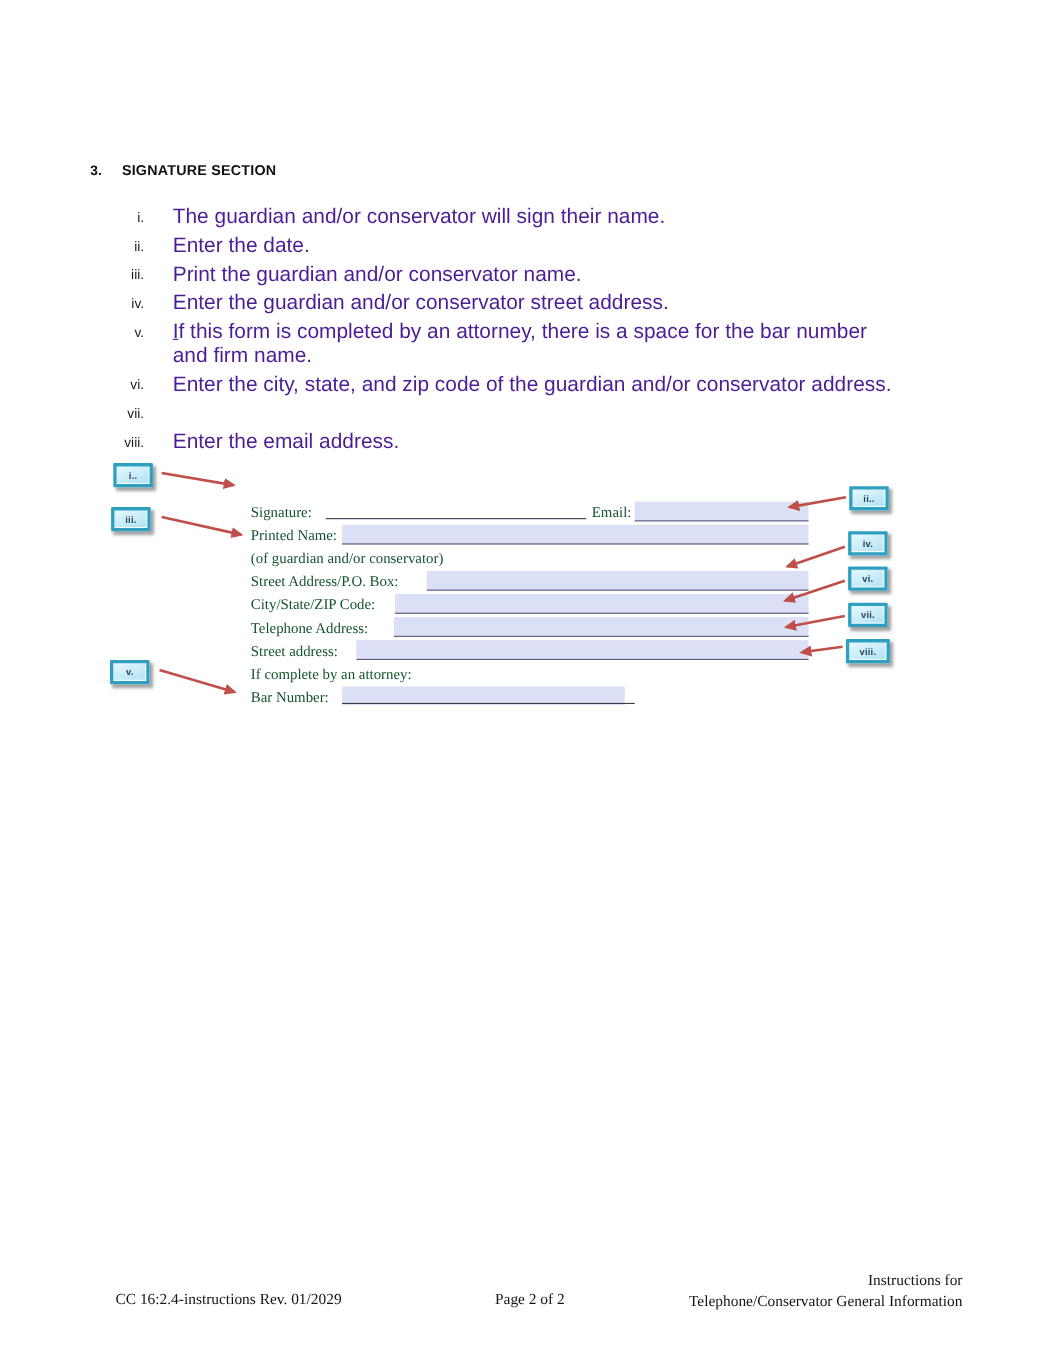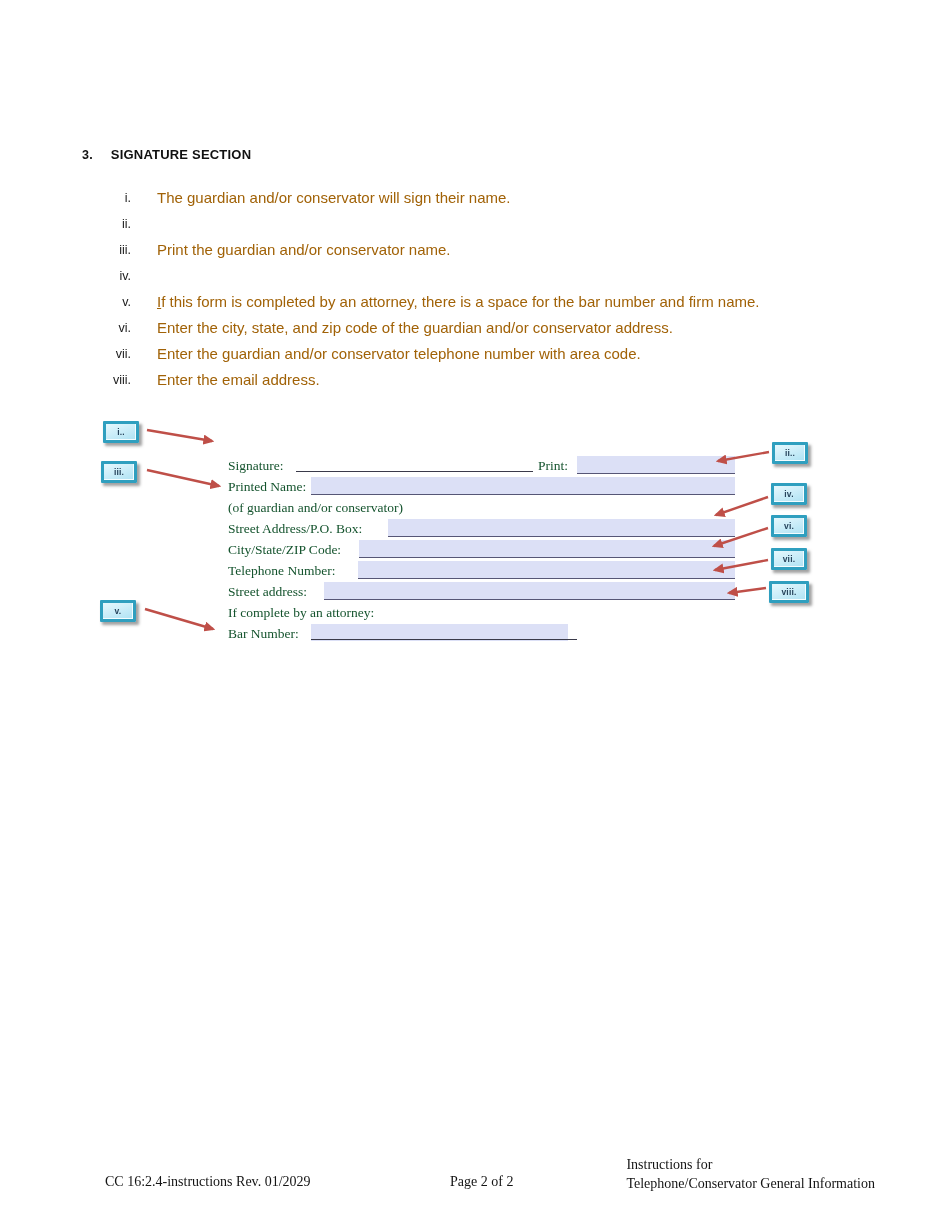--- a/index.html
+++ b/index.html
@@ -12,21 +12,21 @@
 
   
   .heading { position:absolute; left:82px; top:147px; display:flex; align-items:baseline; }
   .hnum { font-size:12.5px; font-weight:bold; letter-spacing:.2px; }
   .htitle { font-size:13px; font-weight:bold; margin-left:18px; letter-spacing:.2px; }
 
   
   .ilist { position:absolute; left:0; top:187px; width:880px; }
   .li { display:flex; margin-bottom:4px; }
   .li .num { width:157px; text-align:right; padding-right:26px; font-size:12.5px; line-height:22px; color:#1a1a1a; flex:none; }
-  .li .txt { width:655px; font-size:15px; line-height:22px; color:#a16207; }
+  .li .txt { width:655px; font-size:19px; line-height:22px; color:#4c1d95; }
   .ul-head { text-decoration:underline; }
 
   
   .flabel { position:absolute; font-family:"Liberation Serif", serif; font-size:13.5px; color:#14532d; white-space:nowrap; }
   .ffield { position:absolute; height:18px; background:#dce0f6; border-bottom:1.4px solid #565676; }
   .sig-line { position:absolute; border-bottom:1.2px solid #3a3a4a; }
 
   
   .callout {
     position:absolute; width:36px; height:22px;
@@ -44,83 +44,84 @@
   .c-vi   { left:771px; top:515px; }
   .c-vii  { left:771px; top:548px; }
   .c-viii { left:769px; top:581px; width:40px; }
 
   .arrows { position:absolute; inset:0; width:950px; height:1230px; pointer-events:none; }
 
   
   .footer { position:absolute; left:0; top:0; width:950px; font-family:"Liberation Serif", serif; font-size:14px; color:#141414; }
   .footer-left   { position:absolute; left:105px; top:1174px; }
   .footer-center { position:absolute; left:450px; top:1174px; }
-  .footer-right  { position:absolute; right:75px; top:1156px; line-height:18.5px; }
+  .footer-right  { position:absolute; right:75px; top:1156px; text-align:right; line-height:18.5px; }
 </style>
 </head>
 <body>
 
 <div class="page">
 
   <div class="heading">
     <span class="hnum">3.</span>
     <span class="htitle">SIGNATURE SECTION</span>
   </div>
 
   <div class="ilist">
     <div class="li">
       <span class="num">i.</span>
       <div class="txt">The guardian and/or conservator will sign their name.</div>
     </div>
     <div class="li">
       <span class="num">ii.</span>
+      <div class="txt">Enter the date.</div>
     </div>
     <div class="li">
       <span class="num">iii.</span>
       <div class="txt">Print the guardian and/or conservator name.</div>
     </div>
     <div class="li">
       <span class="num">iv.</span>
+      <div class="txt">Enter the guardian and/or conservator street address.</div>
     </div>
     <div class="li">
       <span class="num">v.</span>
       <div class="txt"><span class="ul-head">I</span><span>f this form is completed by an attorney, there is a space for the bar number and firm name.</span></div>
     </div>
     <div class="li">
       <span class="num">vi.</span>
       <div class="txt">Enter the city, state, and zip code of the guardian and/or conservator address.</div>
     </div>
     <div class="li">
       <span class="num">vii.</span>
-      <div class="txt">Enter the guardian and/or conservator telephone number with area code.</div>
     </div>
     <div class="li">
       <span class="num">viii.</span>
       <div class="txt">Enter the email address.</div>
     </div>
   </div>
 
   <div>
     <span class="flabel" style="left:228px; top:458px;">Signature:</span>
     <div class="sig-line" style="left:296px; top:457px; width:237px; height:15px;"></div>
-    <span class="flabel" style="left:538px; top:458px;">Print:</span>
+    <span class="flabel" style="left:538px; top:458px;">Email:</span>
     <div class="ffield" style="left:577px; top:456px; width:158px;"></div>
 
     <span class="flabel" style="left:228px; top:479px;">Printed Name:</span>
     <div class="ffield" style="left:311px; top:477px; width:424px;"></div>
 
     <span class="flabel" style="left:228px; top:500px;">(of guardian and/or conservator)</span>
 
     <span class="flabel" style="left:228px; top:521px;">Street Address/P.O. Box:</span>
     <div class="ffield" style="left:388px; top:519px; width:347px;"></div>
 
     <span class="flabel" style="left:228px; top:542px;text-align:right;">City/State/ZIP Code:</span>
     <div class="ffield" style="left:359px; top:540px; width:376px;"></div>
 
-    <span class="flabel" style="left:228px; top:563px;">Telephone Number:</span>
+    <span class="flabel" style="left:228px; top:563px;">Telephone Address:</span>
     <div class="ffield" style="left:358px; top:561px; width:377px;"></div>
 
     <span class="flabel" style="left:228px; top:584px;">Street address:</span>
     <div class="ffield" style="left:324px; top:582px; width:411px;"></div>
 
     <span class="flabel" style="left:228px; top:605px;">If complete by an attorney:</span>
 
     <span class="flabel" style="left:228px; top:626px;">Bar Number:</span>
     <div class="ffield" style="left:311px; top:624px; width:257px; border-bottom:none; height:17px;"></div>
     <div class="sig-line" style="left:311px; top:626px; width:266px; height:14px;"></div>

